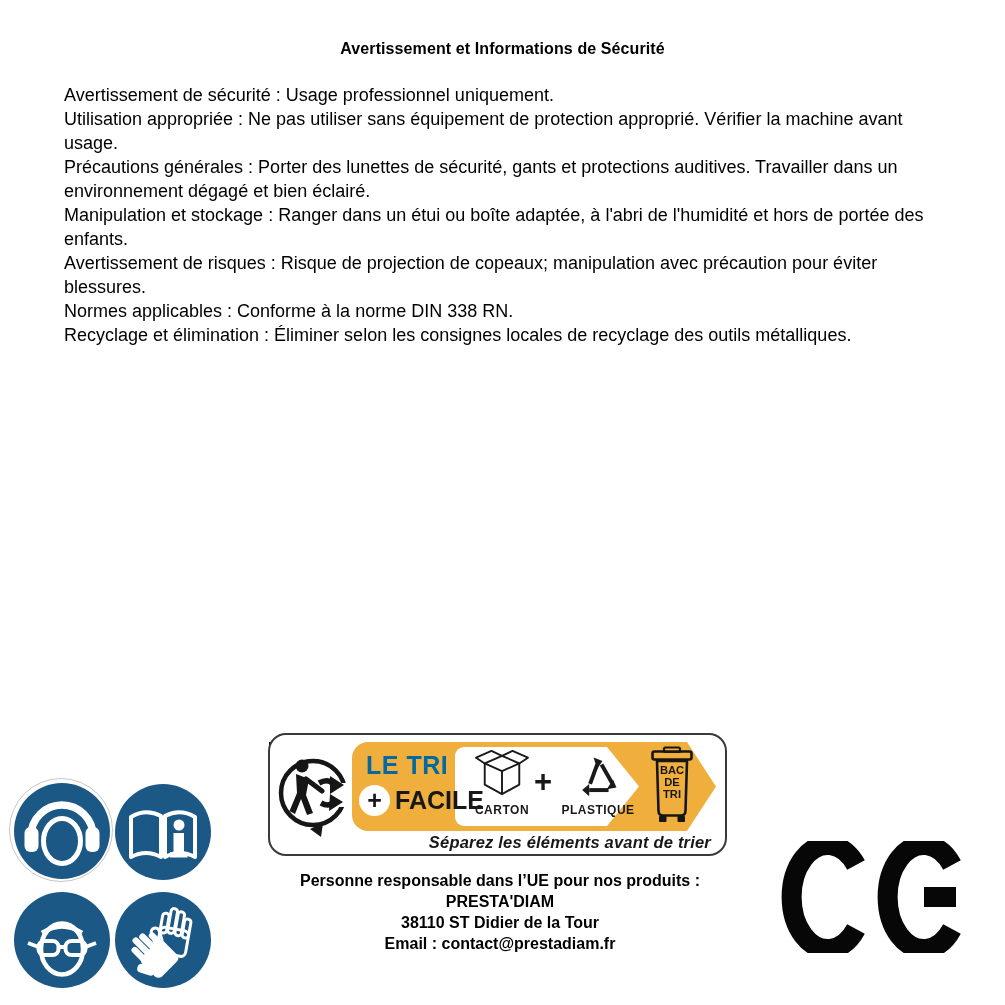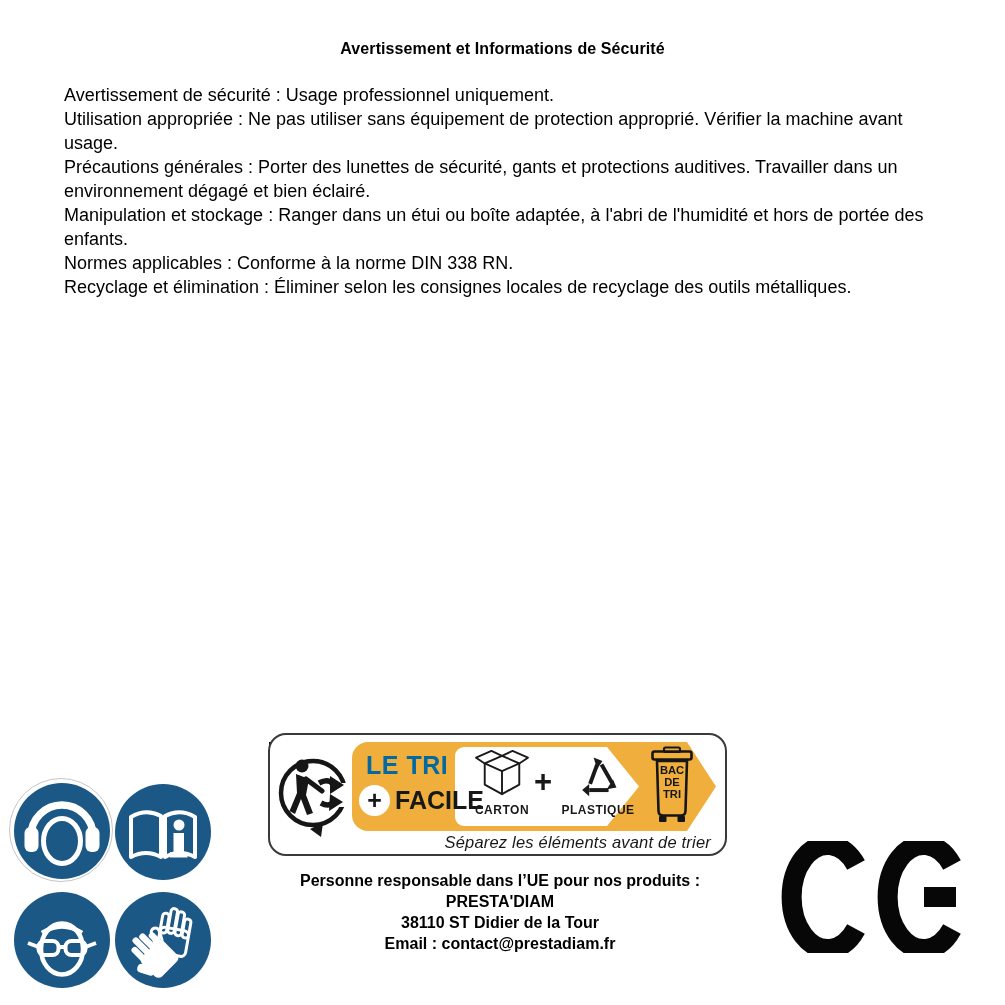--- a/index.html
+++ b/index.html
@@ -28,39 +28,40 @@
   .facile-row{position:absolute;left:7px;top:43px;display:flex;align-items:center;gap:5px;}
   .plus-disc{width:31px;height:31px;border-radius:50%;background:#fff;color:#181818;
              font-size:25px;font-weight:800;display:flex;align-items:center;justify-content:center;line-height:1;}
   .facile{font-size:25px;font-weight:800;color:#181818;}
   .mat{position:absolute;text-align:center;}
   #mat-carton{left:108px;top:8px;width:84px;}
   #mat-plastique{left:206px;top:12px;width:80px;}
   .mat-label{font-size:12px;font-weight:700;letter-spacing:.5px;color:#181818;margin-top:1px;}
   .mid-plus{position:absolute;left:182px;top:22px;font-size:31px;font-weight:800;color:#181818;}
   .sep-note{position:absolute;right:14px;top:98px;font-size:16.5px;font-style:italic;
-            font-weight:400;color:#181818;letter-spacing:.2px;}
+            font-weight:700;color:#181818;letter-spacing:.2px;}
   
   .address{position:absolute;left:275px;top:870px;width:450px;text-align:center;
            font-size:16px;font-weight:bold;line-height:21px;}
   
   .ce-svg{position:absolute;left:778px;top:841px;width:192px;height:112px;}
 </style>
 </head>
 <body>
 
 <div class="page">
 
   <h1 class="title">Avertissement et Informations de Sécurité</h1>
 
   <div class="content">
     <p>Avertissement de sécurité : Usage professionnel uniquement.</p>
     <p>Utilisation appropriée : Ne pas utiliser sans équipement de protection approprié. Vérifier la machine avant usage.</p>
     <p>Précautions générales : Porter des lunettes de sécurité, gants et protections auditives. Travailler dans un environnement dégagé et bien éclairé.</p>
     <p>Manipulation et stockage : Ranger dans un étui ou boîte adaptée, à l'abri de l'humidité et hors de portée des enfants.</p>
+    <p>Avertissement de risques : Risque de projection de copeaux; manipulation avec précaution pour éviter blessures.</p>
     <p>Normes applicables : Conforme à la norme DIN 338 RN.</p>
     <p>Recyclage et élimination : Éliminer selon les consignes locales de recyclage des outils métalliques.</p>
   </div>
 
   <div class="icon-ring"></div>
 
   <svg id="icon-ear" class="m-icon" viewBox="0 0 96 96">
     <circle class="disc" cx="48" cy="48" r="48"></circle>
     <rect x="10.5" y="44" width="14" height="25" rx="6" fill="#fff"></rect>
     <rect x="71.5" y="44" width="14" height="25" rx="6" fill="#fff"></rect>

